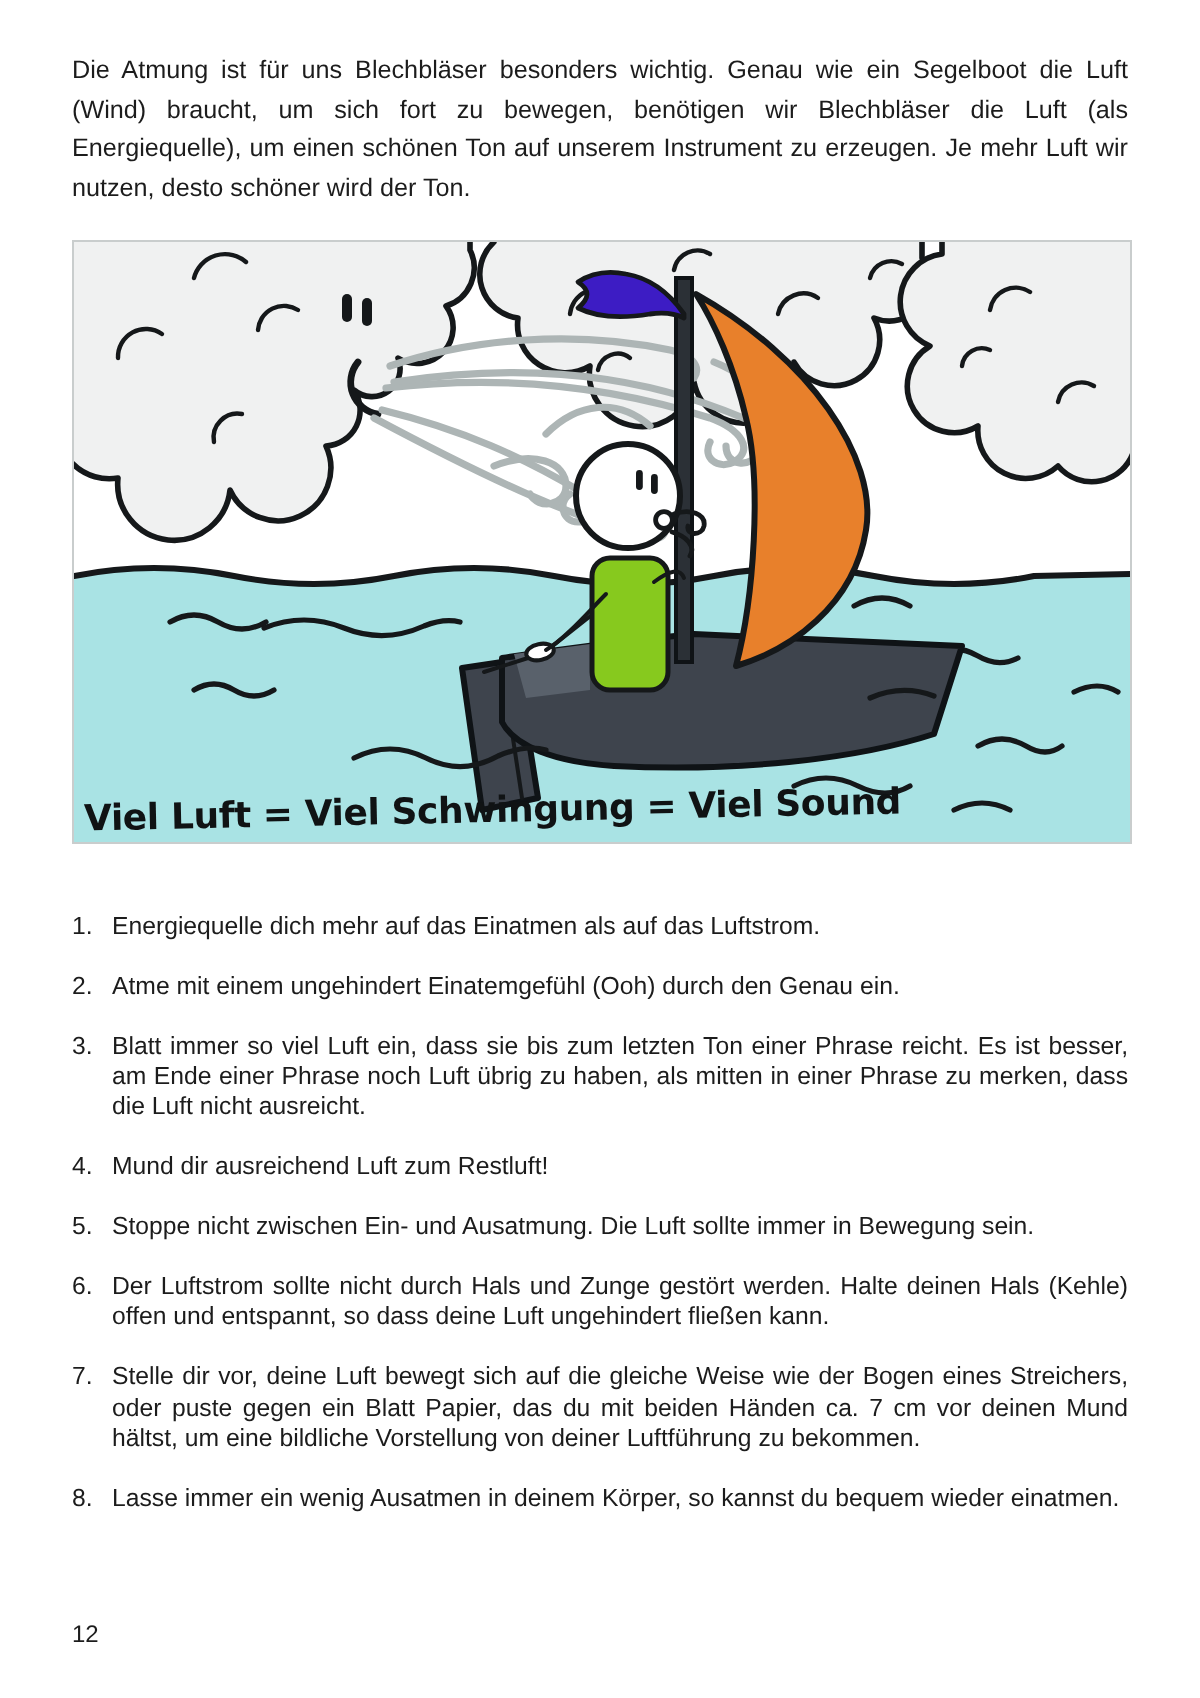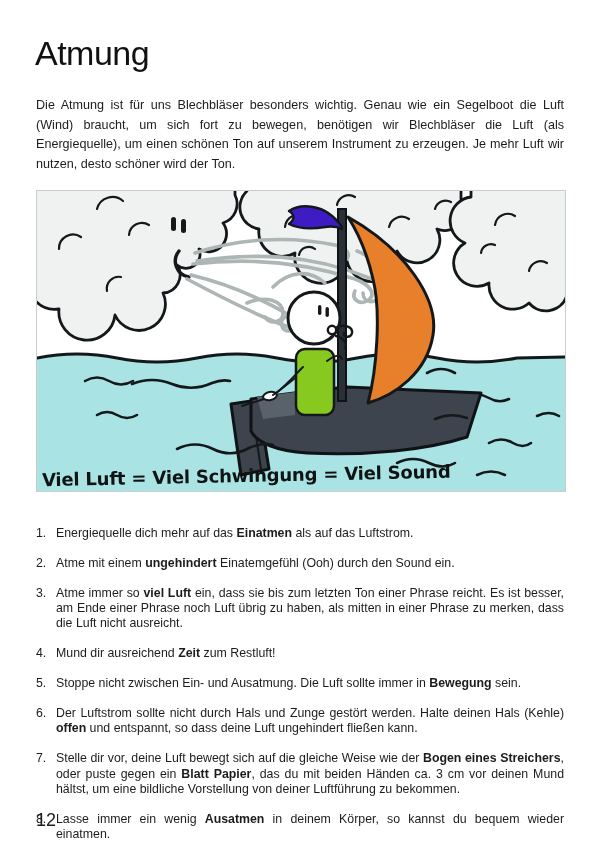--- a/index.html
+++ b/index.html
@@ -27,23 +27,23 @@
     white-space:nowrap;
   }
   ol.tips{
     list-style:none;margin:34px 0 0 0;padding:0;
   }
   ol.tips li{
     display:flex;margin:0 0 14.6px 0;font-size:12.35px;line-height:15.3px;
   }
   ol.tips li .num{flex:0 0 20px;}
   ol.tips li p{margin:0;flex:1;text-align:justify;}
-  ol.tips b{font-weight:700;}
+  ol.tips b{font-weight:400;}
   .pagenum{
-    position:absolute;left:36px;top:810px;font-size:18px;color:#1c1c1c;
+    position:absolute;left:36px;top:810px;font-size:12px;color:#1c1c1c;
   }
   
   .cloud{fill:var(--cloud-fill,#f0f1f1);stroke:#15181a;stroke-width:2.8;stroke-linejoin:round;}
   .curl{fill:none;stroke:#15181a;stroke-width:2.2;stroke-linecap:round;}
   .wind{fill:none;stroke:var(--wind-gray,#adb5b5);stroke-width:3.6;stroke-linecap:round;}
   .wind.thin{stroke-width:2.4;}
   .waterfill{fill:var(--water,#a9e3e4);}
   .watertop{fill:none;stroke:#15181a;stroke-width:3;stroke-linecap:round;}
   .wave{fill:none;stroke:#15181a;stroke-width:2.6;stroke-linecap:round;}
   .hull{fill:var(--boat-hull,#3e444d);stroke:#0f1316;stroke-width:3;stroke-linejoin:round;}
@@ -54,21 +54,20 @@
   .flag{fill:var(--flag-purple,#3d1cc4);stroke:#15181a;stroke-width:2.4;stroke-linejoin:round;}
   .headc{fill:#ffffff;stroke:#15181a;stroke-width:3;}
   .ink{fill:#15181a;}
   .thin{fill:none;stroke:#15181a;stroke-width:2;stroke-linecap:round;}
 </style>
 </head>
 <body>
 
 <div class="content">
 
-  <h1 class="title">Atmung</h1>
 
   <p class="intro">Die Atmung ist für uns Blechbläser besonders wichtig. Genau wie ein Segelboot die Luft (Wind) braucht, um sich fort zu bewegen, benötigen wir Blechbläser die Luft (als Energiequelle), um einen schönen Ton auf unserem Instrument zu erzeugen. Je mehr Luft wir nutzen, desto schöner wird der Ton.</p>
 
   <figure class="illustration">
     <svg width="528" height="300" viewBox="0 0 528 300" xmlns="http://www.w3.org/2000/svg">
 
       <rect x="0" y="0" width="528" height="300" fill="#ffffff"></rect>
 
       <g>
         <path class="cloud" d="M -30,-30 L -30,30 A 30 30 0 0 0 -8,88 A 26 26 0 0 0 22,118 A 28 28 0 0 0 78,124 A 26 26 0 0 0 126,102 A 18 18 0 0 0 140,74 A 14 14 0 0 0 162,58 A 18 18 0 0 0 186,32 A 20 20 0 0 0 198,4 L 198,-30 Z"></path>
@@ -158,41 +157,41 @@
     <figcaption class="caption">Viel Luft = Viel Schwingung = Viel Sound</figcaption>
   </figure>
 
   <ol class="tips">
       <li>
         <span class="num">1.</span>
         <p><span>Energiequelle dich mehr auf das </span><b>Einatmen</b><span> als auf das Luftstrom.</span></p>
       </li>
       <li>
         <span class="num">2.</span>
-        <p><span>Atme mit einem </span><b>ungehindert</b><span> Einatemgefühl (Ooh) durch den Sound ein.</span></p>
+        <p><span>Atme mit einem </span><b>ungehindert</b><span> Einatemgefühl (Ooh) durch den Genau ein.</span></p>
       </li>
       <li>
         <span class="num">3.</span>
-        <p><span>Atme immer so </span><b>viel Luft</b><span> ein, dass sie bis zum letzten Ton einer Phrase reicht. Es ist besser, am Ende einer Phrase noch Luft übrig zu haben, als mitten in einer Phrase zu merken, dass die Luft nicht ausreicht.</span></p>
+        <p><span>Blatt immer so </span><b>viel Luft</b><span> ein, dass sie bis zum letzten Ton einer Phrase reicht. Es ist besser, am Ende einer Phrase noch Luft übrig zu haben, als mitten in einer Phrase zu merken, dass die Luft nicht ausreicht.</span></p>
       </li>
       <li>
         <span class="num">4.</span>
-        <p><span>Mund dir ausreichend </span><b>Zeit</b><span> zum Restluft!</span></p>
+        <p><span>Mund dir ausreichend </span><b>Luft</b><span> zum Restluft!</span></p>
       </li>
       <li>
         <span class="num">5.</span>
         <p><span>Stoppe nicht zwischen Ein- und Ausatmung. Die Luft sollte immer in </span><b>Bewegung</b><span> sein.</span></p>
       </li>
       <li>
         <span class="num">6.</span>
         <p><span>Der Luftstrom sollte nicht durch Hals und Zunge gestört werden. Halte deinen Hals (Kehle) </span><b>offen</b><span> und entspannt, so dass deine Luft ungehindert fließen kann.</span></p>
       </li>
       <li>
         <span class="num">7.</span>
-        <p><span>Stelle dir vor, deine Luft bewegt sich auf die gleiche Weise wie der </span><b>Bogen eines Streichers</b><span>, oder puste gegen ein </span><b>Blatt Papier</b><span>, das du mit beiden Händen ca. 3 cm vor deinen Mund hältst, um eine bildliche Vorstellung von deiner Luftführung zu bekommen.</span></p>
+        <p><span>Stelle dir vor, deine Luft bewegt sich auf die gleiche Weise wie der </span><b>Bogen eines Streichers</b><span>, oder puste gegen ein </span><b>Blatt Papier</b><span>, das du mit beiden Händen ca. 7 cm vor deinen Mund hältst, um eine bildliche Vorstellung von deiner Luftführung zu bekommen.</span></p>
       </li>
       <li>
         <span class="num">8.</span>
         <p><span>Lasse immer ein wenig </span><b>Ausatmen</b><span> in deinem Körper, so kannst du bequem wieder einatmen.</span></p>
       </li>
     </ol>
 
 </div>
 
 <div class="pagenum">12</div>

